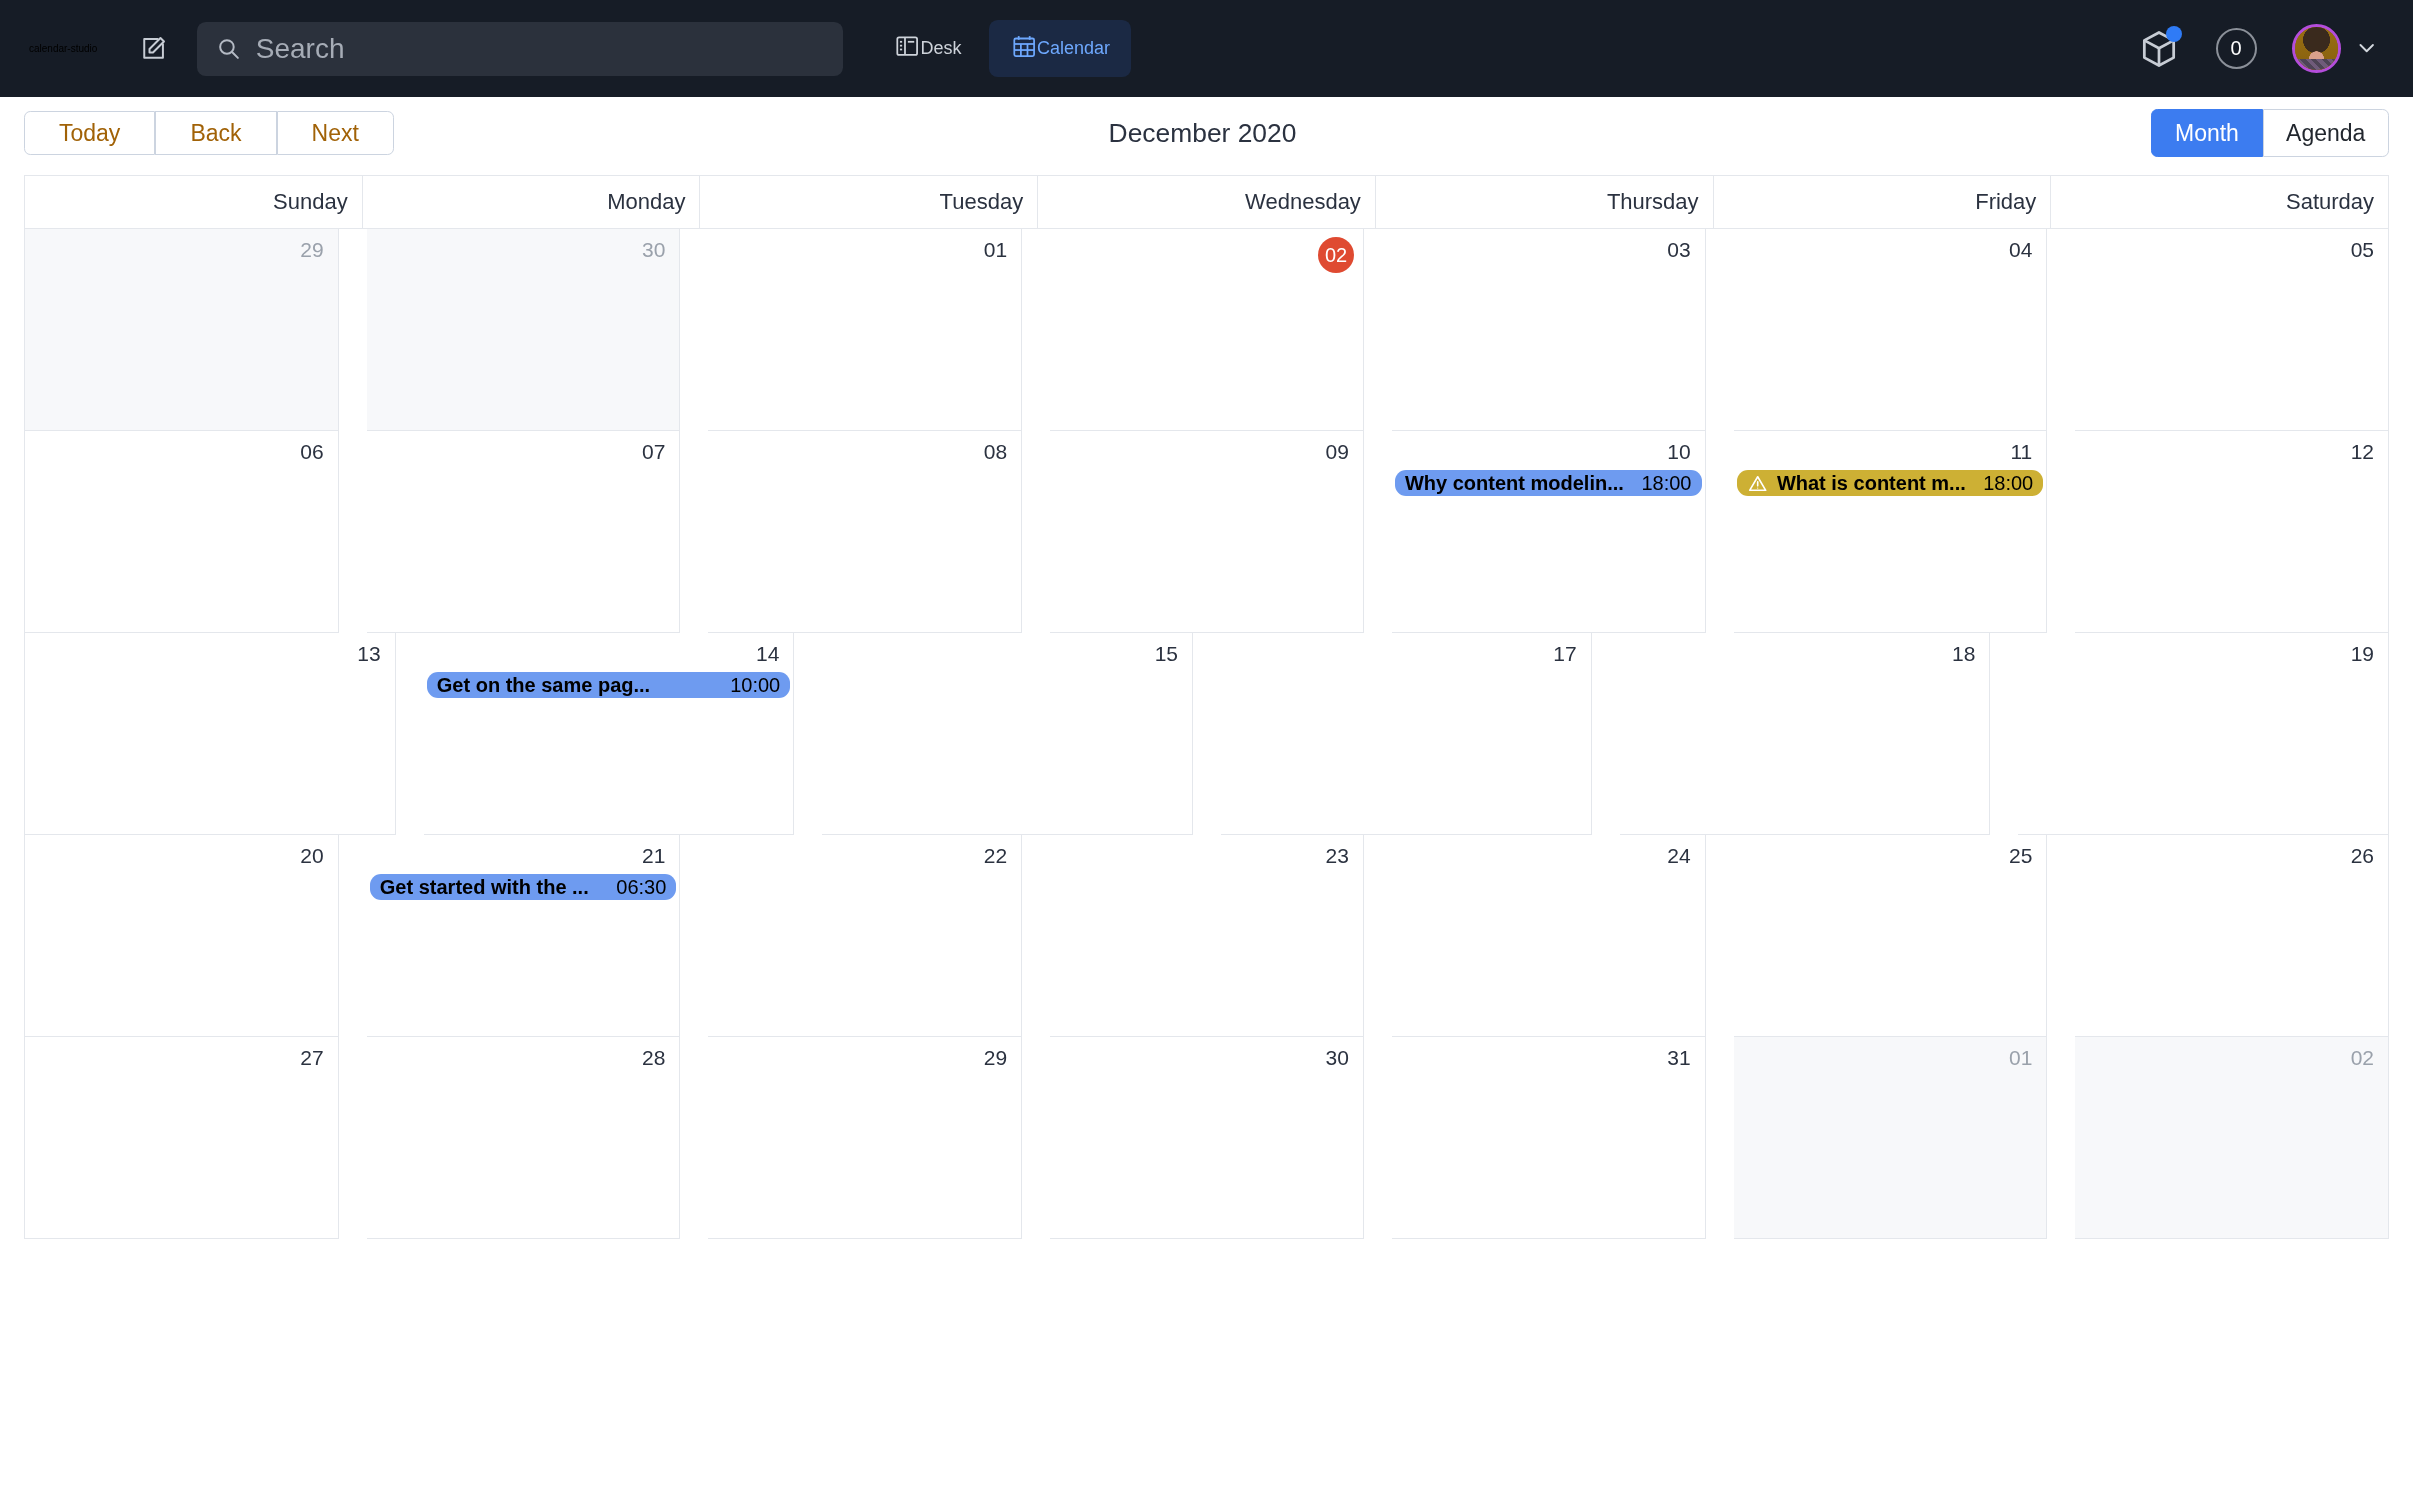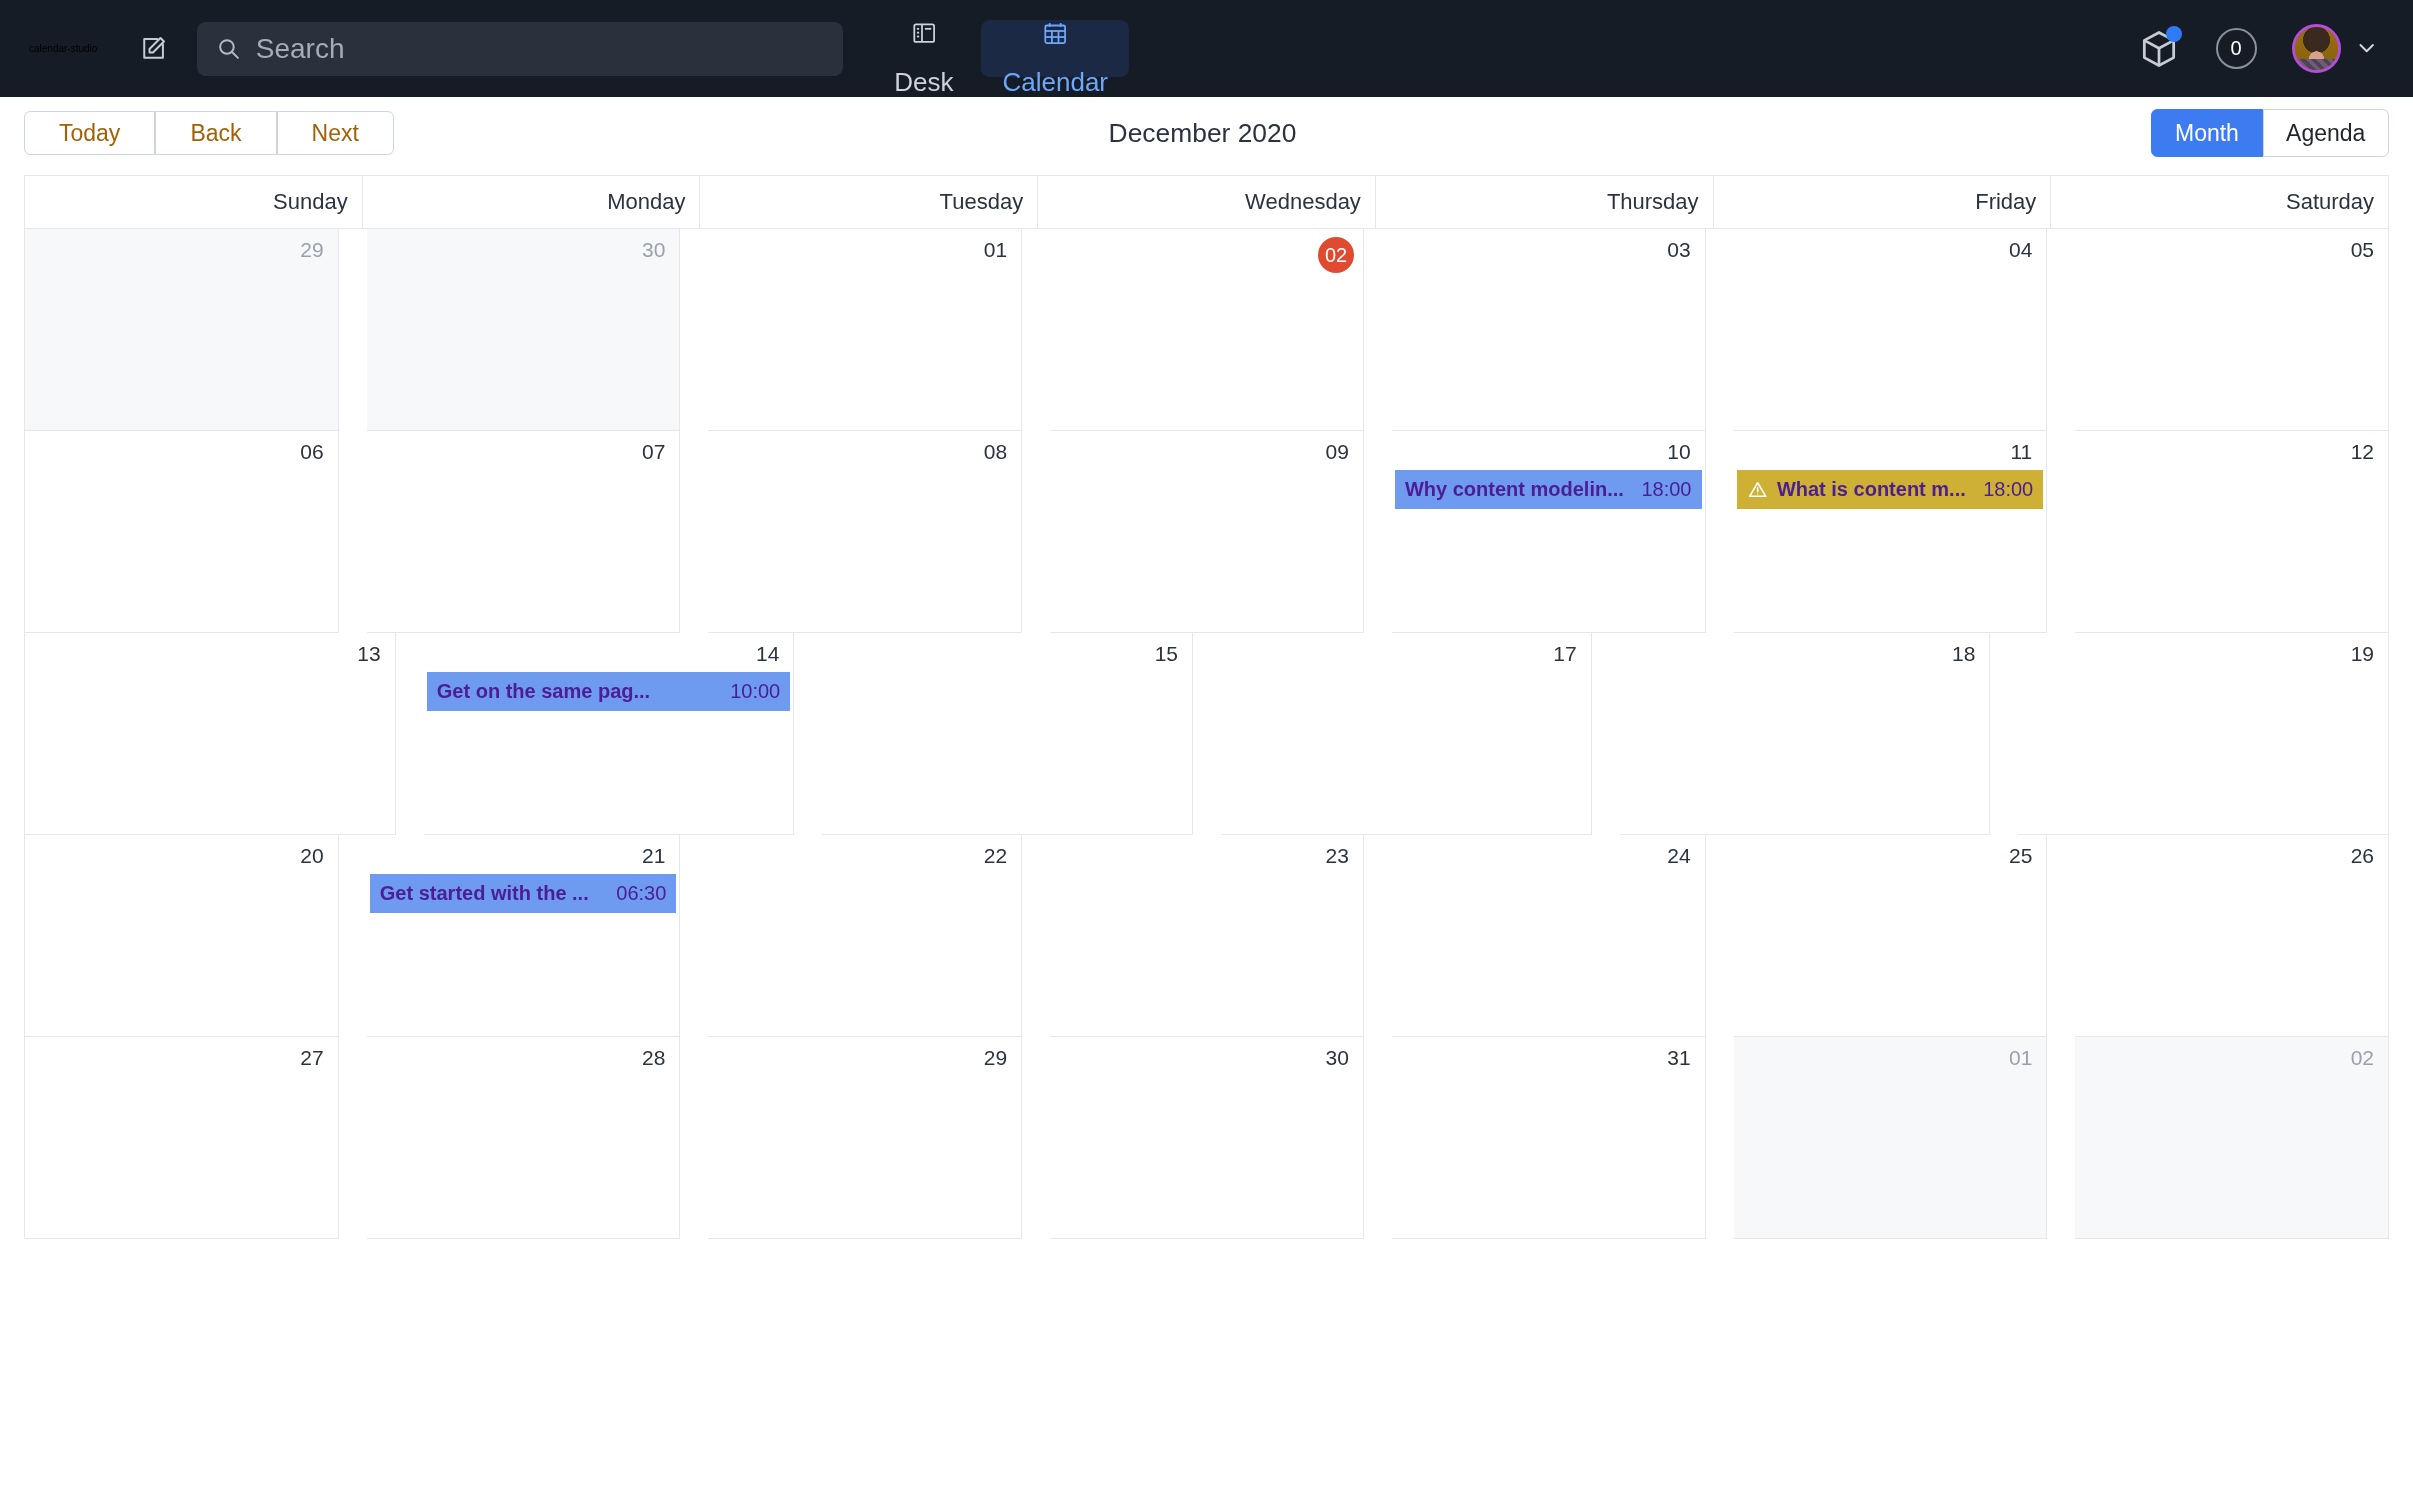--- a/index.html
+++ b/index.html
@@ -61,28 +61,27 @@
   .nav-tabs {
     margin-left: 30px;
     display: flex;
     align-items: center;
     gap: 6.3px;
   }
   .nav-tab {
     height: 57px;
     display: flex;
     align-items: center;
-    gap: 14px;
+    gap: 0;
     padding: 0 21.4px;
     border-radius: 8.8px;
-    font-size: 26px;
+    font-size: 18px;
     color: #ced3da;
     cursor: pointer;
     white-space: nowrap;
-    flex-direction: column;
   }
   .nav-tab.active {
     background: #1b2944;
     color: #6ea8fe;
   }
 
   .nav-right {
     margin-left: auto;
     display: flex;
     align-items: center;
@@ -238,26 +237,26 @@
     background: #df4a31;
     color: #ffffff;
     padding-right: 0;
     line-height: 36px;
     text-align: center;
     font-size: 20px;
   }
 
   .events { padding: 6.3px 3.1px 0 3.1px; }
   .event {
-    height: 39px;
-    border-radius: 0;
+    height: 26px;
+    border-radius: 11px;
     display: flex;
     align-items: center;
     padding: 0 10px;
-    color: #4c1d95;
+    color: #000000;
     font-size: 20px;
     font-weight: bold;
     cursor: pointer;
     overflow: hidden;
   }
   .event .etitle {
     flex: 1 1 auto;
     white-space: nowrap;
     overflow: hidden;
   }

